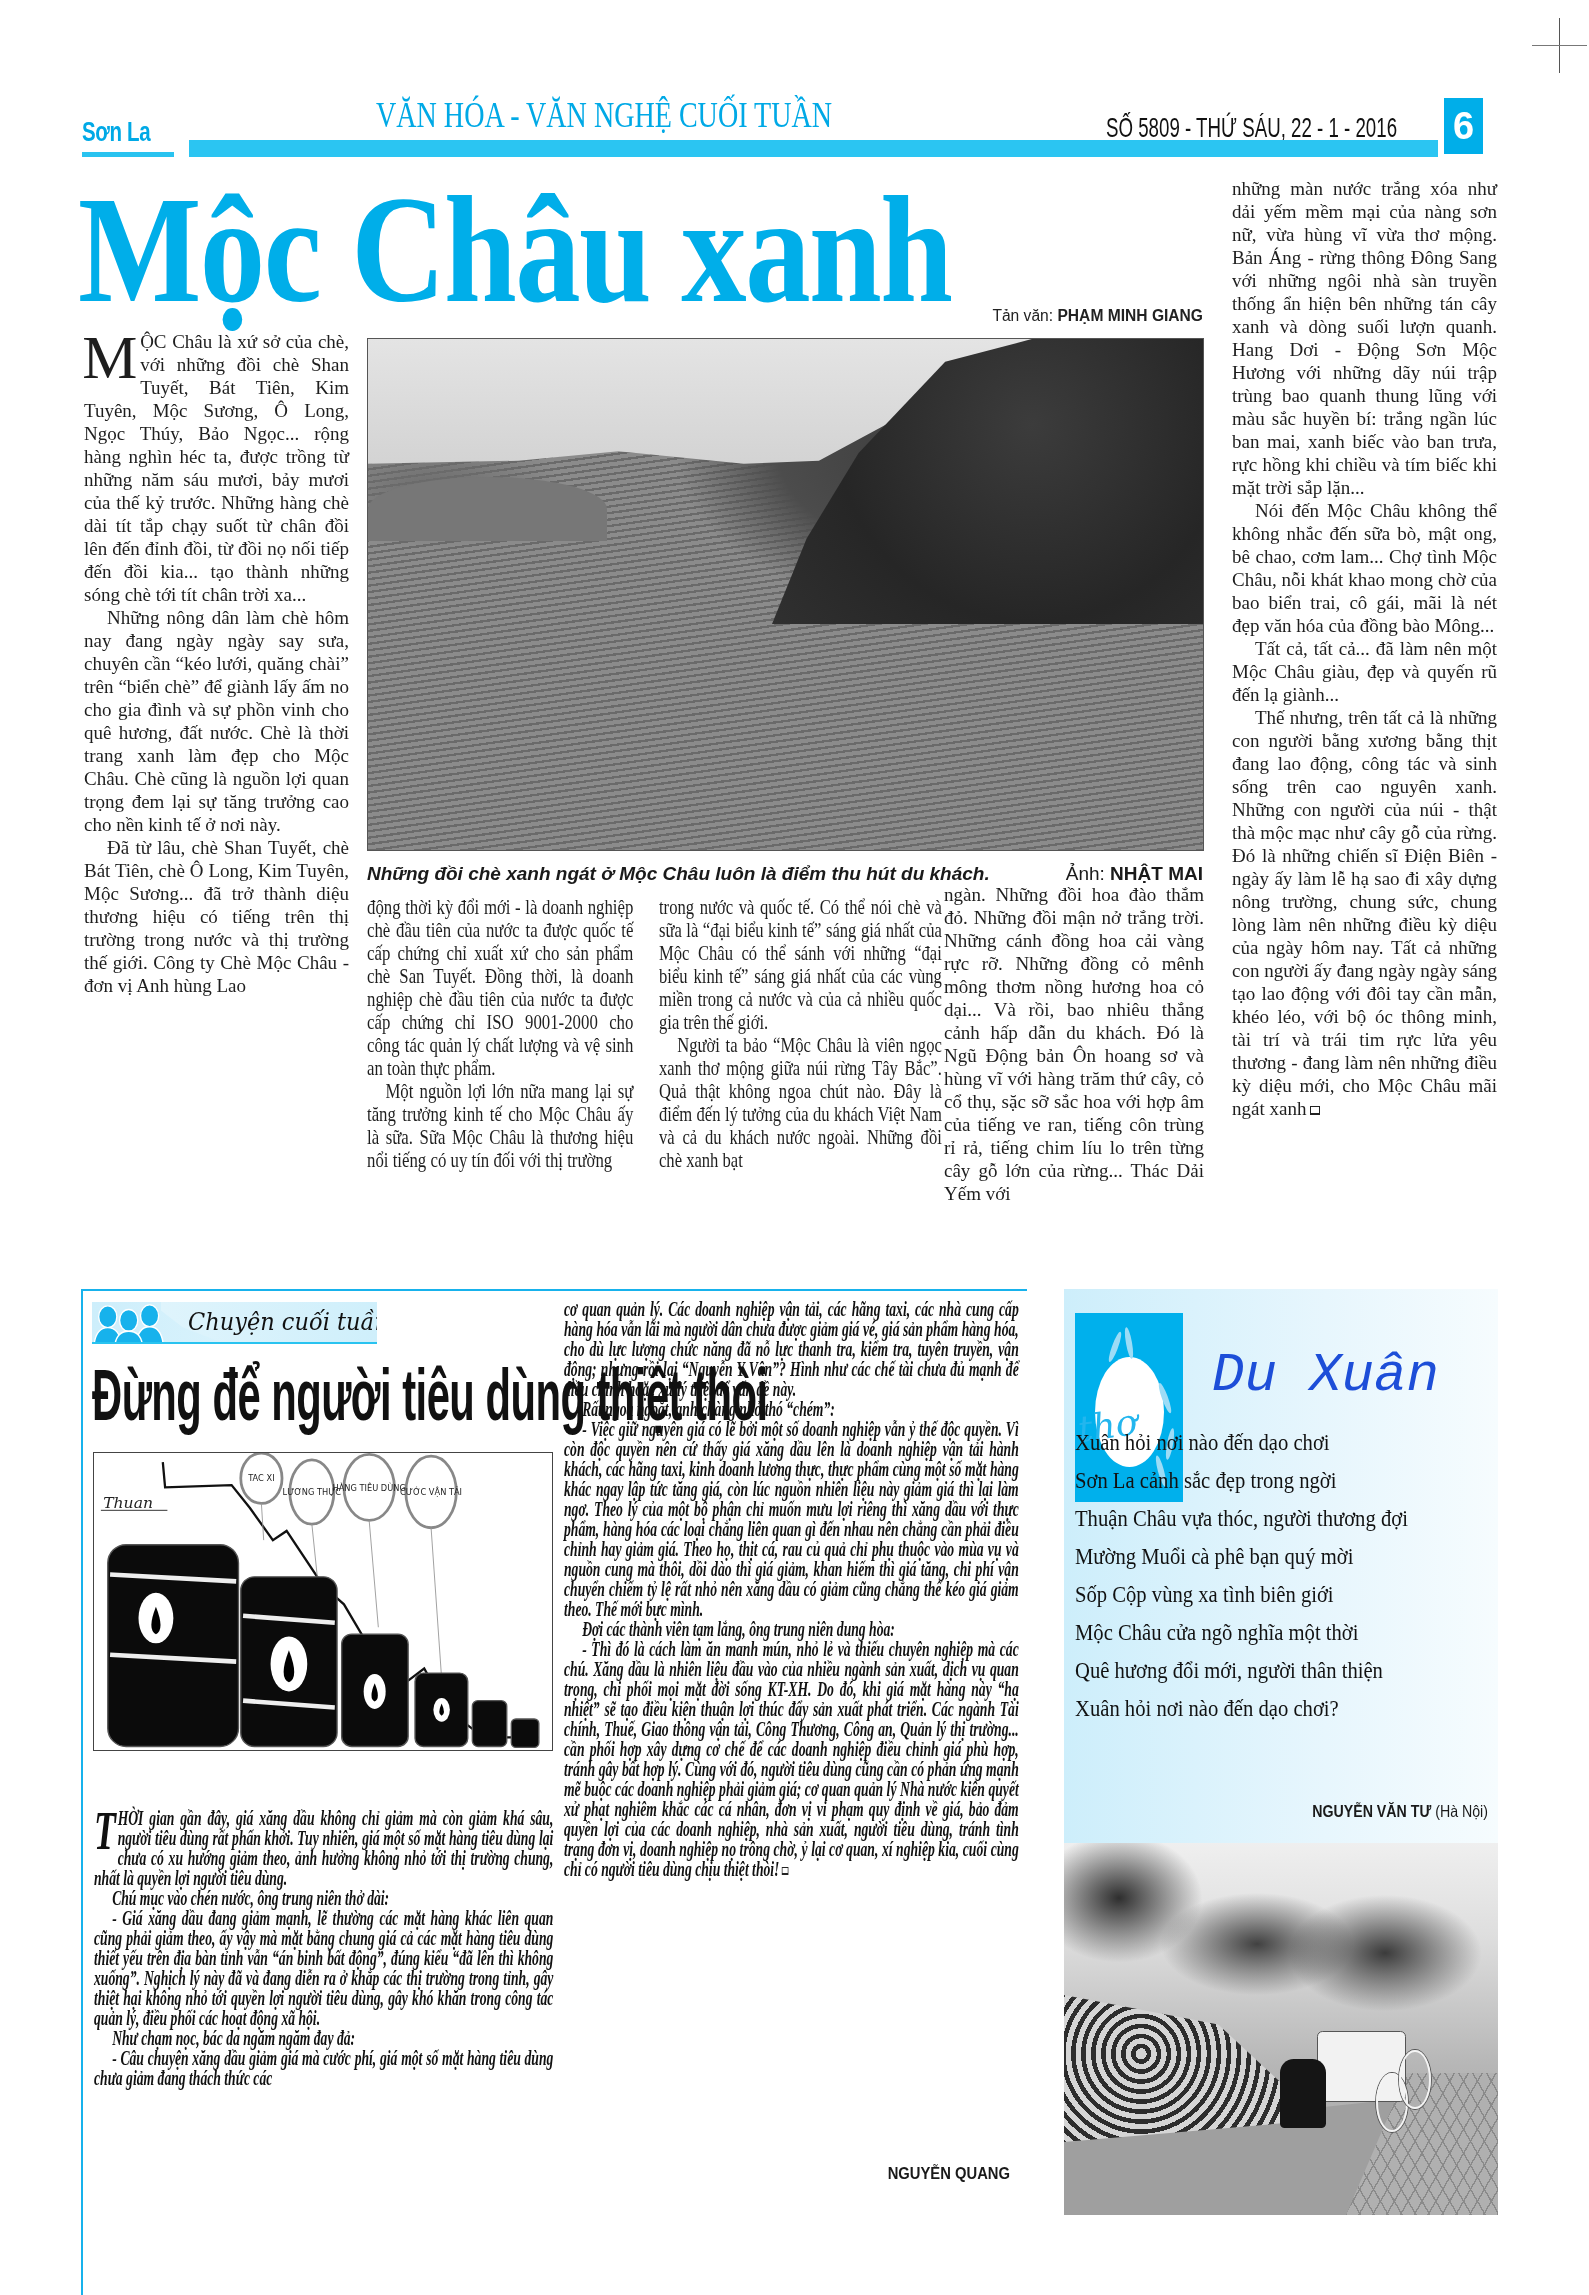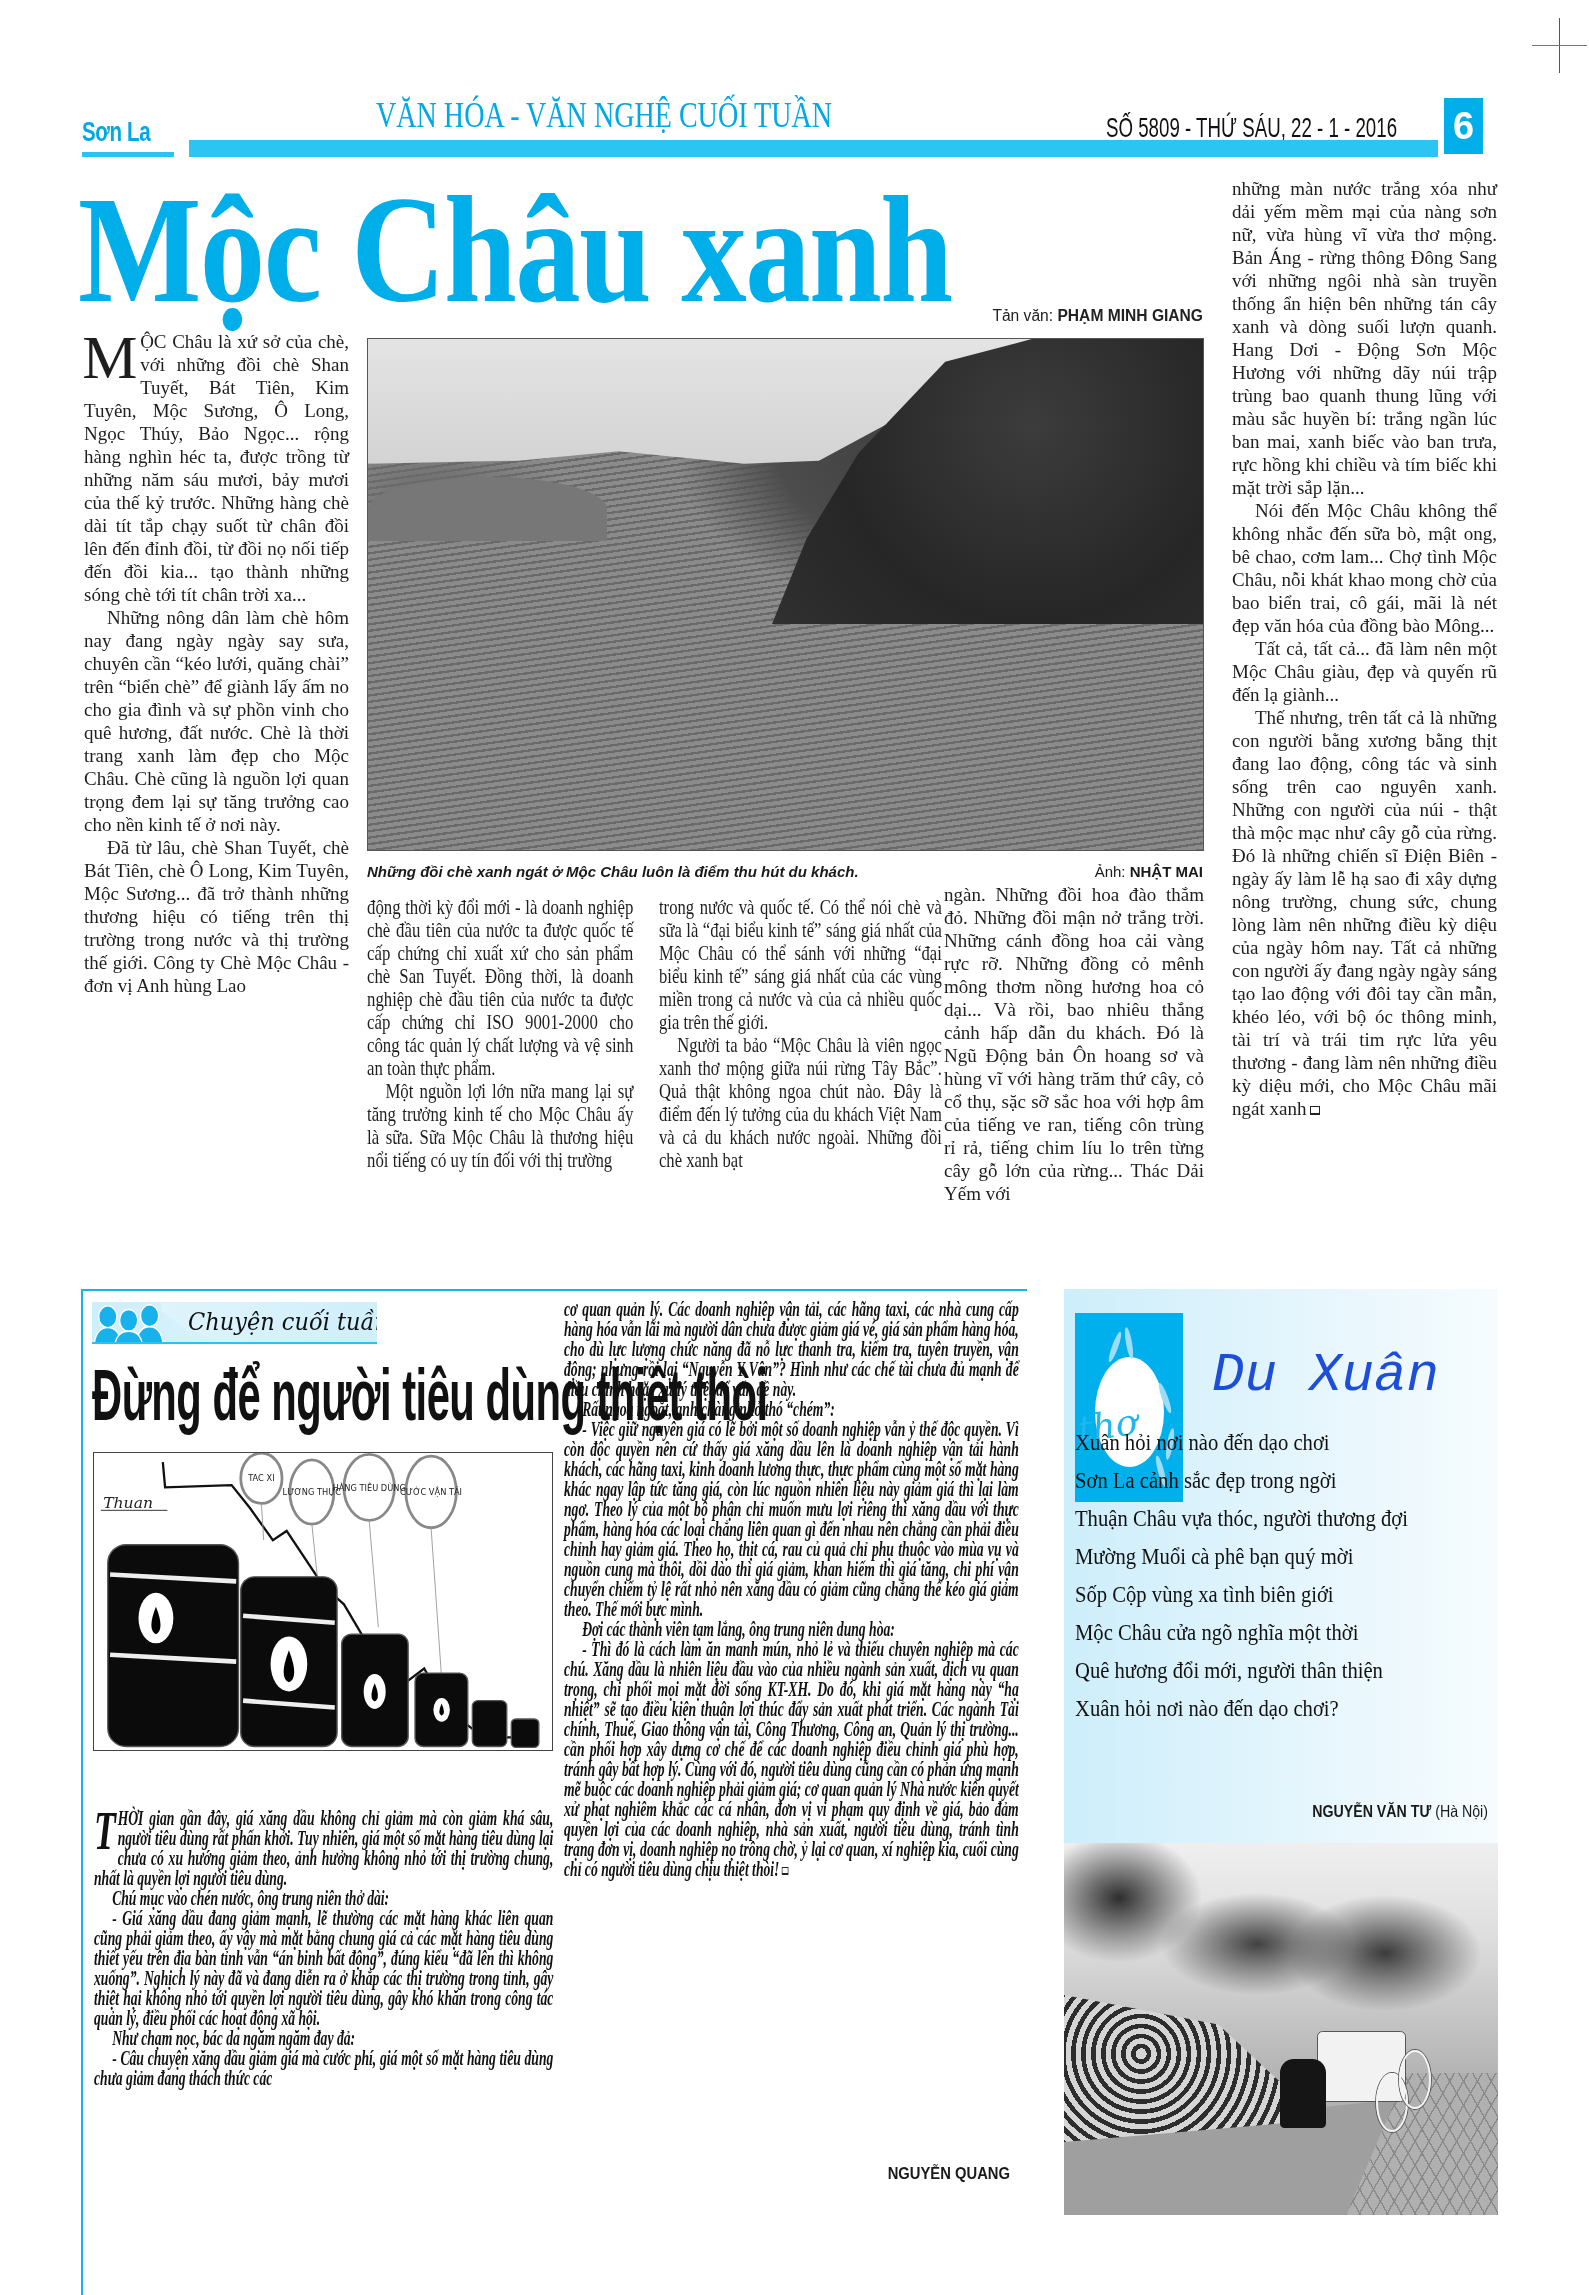--- a/index.html
+++ b/index.html
@@ -23,21 +23,21 @@
   .photo{left:367px;top:338px;width:837px;height:513px;border:0.9px solid #555;box-sizing:border-box;overflow:hidden;
     background:
       radial-gradient(ellipse 413px 230px at 597px 115px,#3a3a3a 0%,#4c4c4c 45%,transparent 70%),
       radial-gradient(ellipse 184px 83px at 69px 152px,#6b6b6b 0%,transparent 70%),
       repeating-linear-gradient(172deg,#6a6a6a 0px,#6a6a6a 2.3px,#8b8b8b 2.3px,#8b8b8b 6.4px),
       linear-gradient(#d8d8d8,#bdbdbd);
     background-size:auto,auto,100% 100%,100% 100%;}
   .photo-sky{position:absolute;left:0;top:0;width:100%;height:156px;background:linear-gradient(#e4e4e4,#cfcfcf);clip-path:polygon(0 0,100% 0,100% 10%,82% 18%,72% 35%,62% 55%,54% 78%,45% 80%,30% 72%,18% 78%,0 80%);}
   .photo-mtn{position:absolute;left:404px;top:0;width:433px;height:285px;background:radial-gradient(circle at 60% 30%,#3c3c3c,#262626 60%,#303030);clip-path:polygon(40% 8%,60% 0,100% 0,100% 100%,0 100%,8% 70%,20% 40%);}
   .photo-hill{position:absolute;left:0;top:138px;width:239px;height:64px;background:#777;border-radius:50% 50% 0 0;}
-  .caption{left:367px;top:863px;width:836px;font-family:"Liberation Sans",sans-serif;font-size:15px;display:flex;justify-content:space-between;gap:48px;}
+  .caption{left:367px;top:863px;width:836px;font-family:"Liberation Sans",sans-serif;font-size:19px;display:flex;justify-content:space-between;gap:48px;}
   .caption .cap-text{font-style:italic;font-weight:bold;}
   .caption .credit b{font-weight:bold;text-align:right;}
   
   .col{font-size:19px;line-height:23px;text-align:justify;color:#1e1e1e;}
   .col p{margin:0;text-indent:23px;}
   .col p.first{text-indent:0;}
   .col.cond{font-size:21px;line-height:23px;transform:scaleX(0.8);transform-origin:left top;}
   .dropcap{float:left;font-size:62px;line-height:46px;margin:3.7px 2.8px 0 -1.8px;font-family:"Liberation Serif",serif;}
   .col1{left:84px;top:330px;width:265px;}
   .col2{left:367px;top:896px;width:333px;}
@@ -109,21 +109,21 @@
   <span class="cap-text">Những đồi chè xanh ngát ở Mộc Châu luôn là điểm thu hút du khách.</span>
   <span class="credit">
     <span>Ảnh:</span>
     <b>NHẬT MAI</b>
   </span>
 </div>
 
 <div class="abs col col1">
   <p class="first"><span class="dropcap">M</span><span>ỘC Châu là xứ sở của chè, với những đồi chè Shan Tuyết, Bát Tiên, Kim Tuyên, Mộc Sương, Ô Long, Ngọc Thúy, Bảo Ngọc... rộng hàng nghìn héc ta, được trồng từ những năm sáu mươi, bảy mươi của thế kỷ trước. Những hàng chè dài tít tắp chạy suốt từ chân đồi lên đến đỉnh đồi, từ đồi nọ nối tiếp đến đồi kia... tạo thành những sóng chè tới tít chân trời xa...</span></p>
   <p>Những nông dân làm chè hôm nay đang ngày ngày say sưa, chuyên cần “kéo lưới, quăng chài” trên “biển chè” để giành lấy ấm no cho gia đình và sự phồn vinh cho quê hương, đất nước. Chè là thời trang xanh làm đẹp cho Mộc Châu. Chè cũng là nguồn lợi quan trọng đem lại sự tăng trưởng cao cho nền kinh tế ở nơi này.</p>
-  <p>Đã từ lâu, chè Shan Tuyết, chè Bát Tiên, chè Ô Long, Kim Tuyên, Mộc Sương... đã trở thành những thương hiệu có tiếng trên thị trường trong nước và thị trường thế giới. Công ty Chè Mộc Châu - đơn vị Anh hùng Lao</p>
+  <p>Đã từ lâu, chè Shan Tuyết, chè Bát Tiên, chè Ô Long, Kim Tuyên, Mộc Sương... đã trở thành diệu thương hiệu có tiếng trên thị trường trong nước và thị trường thế giới. Công ty Chè Mộc Châu - đơn vị Anh hùng Lao</p>
 </div>
 
 <div class="abs col cond col2">
   <p class="first">động thời kỳ đổi mới - là doanh nghiệp chè đầu tiên của nước ta được quốc tế cấp chứng chỉ xuất xứ cho sản phẩm chè San Tuyết. Đồng thời, là doanh nghiệp chè đầu tiên  của nước ta được cấp chứng chỉ ISO 9001-2000 cho công tác quản lý chất lượng và vệ sinh an toàn thực phẩm.</p>
   <p>Một nguồn lợi lớn nữa mang lại sự tăng trưởng kinh tế cho Mộc Châu ấy là sữa. Sữa Mộc Châu là thương hiệu nổi tiếng có uy tín đối với thị trường</p>
 </div>
 
 <div class="abs col cond col3" style="transform:scaleX(0.79);width:358px;">
   <p class="first">trong nước và quốc tế. Có thể nói chè và sữa là “đại biểu kinh tế” sáng giá nhất của Mộc Châu có thể sánh với những “đại biểu kinh tế” sáng giá nhất của các vùng miền trong cả nước và của cả nhiều quốc gia trên thế giới.</p>
   <p>Người ta bảo “Mộc Châu là viên ngọc xanh thơ mộng giữa núi rừng Tây Bắc”. Quả thật không ngoa chút nào. Đây là điểm đến lý tưởng của du khách Việt Nam và cả du khách nước ngoài. Những đồi chè xanh bạt</p>

